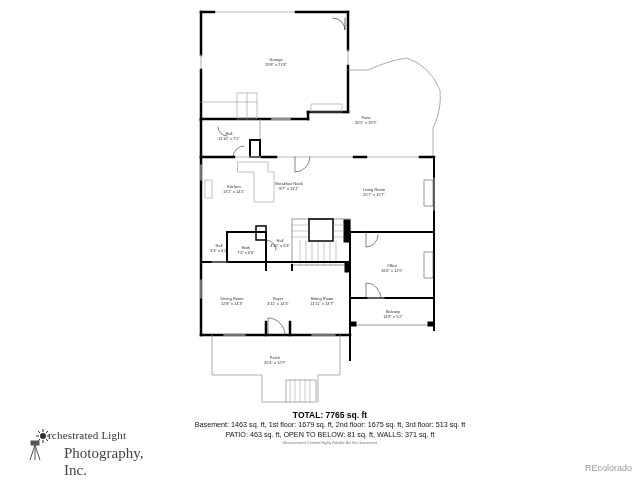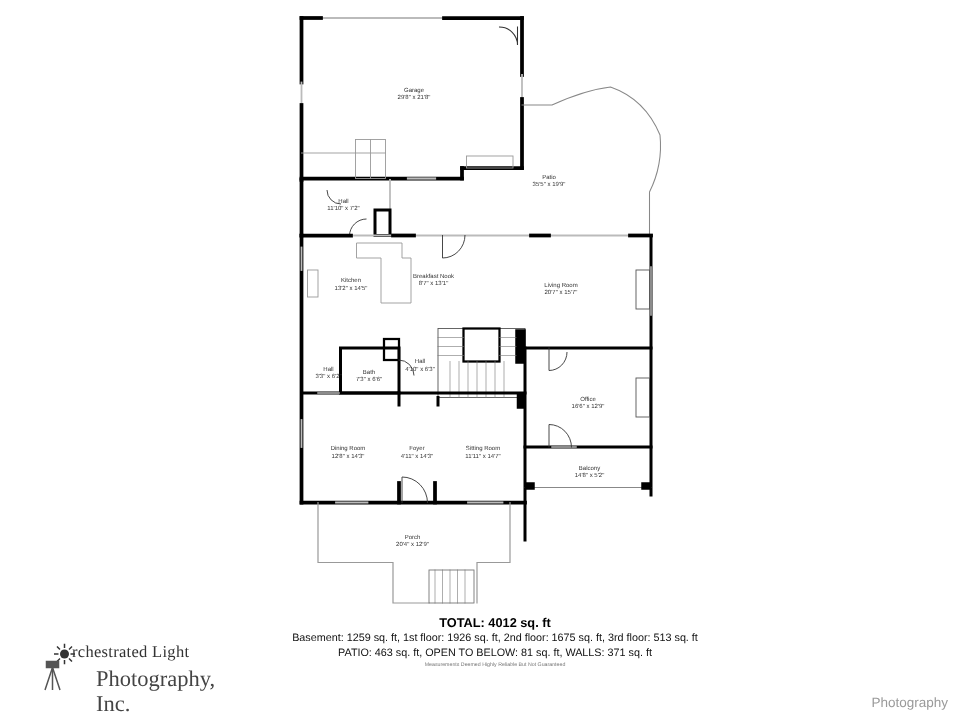--- a/index.html
+++ b/index.html
@@ -188,22 +188,22 @@
 <div class="room-label" style="left:393px;top:309px">
     <span class="nm">Balcony</span>
     <span class="dim">14'8" x 5'2"</span>
   </div>
 <div class="room-label" style="left:275px;top:355px">
     <span class="nm">Porch</span>
     <span class="dim">20'4" x 12'9"</span>
   </div>
 
 <div class="summary">
-  <div class="total">TOTAL: 4012 sq. ft</div>
-  <div class="line">Basement: 1259 sq. ft, 1st floor: 1926 sq. ft, 2nd floor: 1675 sq. ft, 3rd floor: 513 sq. ft</div>
+  <div class="total">TOTAL: 7765 sq. ft</div>
+  <div class="line">Basement: 1463 sq. ft, 1st floor: 1679 sq. ft, 2nd floor: 1675 sq. ft, 3rd floor: 513 sq. ft</div>
   <div class="line">PATIO: 463 sq. ft, OPEN TO BELOW: 81 sq. ft, WALLS: 371 sq. ft</div>
   <div class="disc">Measurements Deemed Highly Reliable But Not Guaranteed</div>
 </div>
 
 <div class="logo">
   <svg width="14" height="14" style="position:absolute;left:8px;top:4px" viewBox="0 0 14 14">
     <circle cx="7" cy="7" r="3" fill="#333"></circle>
     <g stroke="#333" stroke-width="1">
       <line x1="7" y1="0" x2="7" y2="3"></line>
         <line x1="7" y1="11" x2="7" y2="14"></line>
@@ -220,13 +220,13 @@
       <line x1="7" y1="6" x2="2" y2="21"></line>
         <line x1="7" y1="6" x2="12" y2="21"></line>
         <line x1="7" y1="6" x2="7" y2="21"></line>
       <rect x="3" y="2" width="8" height="4" fill="#555"></rect>
     </g>
   </svg>
   <span class="brand1">rchestrated Light</span>
   <span class="brand2">Photography, Inc.</span>
 </div>
 
-<div class="watermark">Photography</div>
+<div class="watermark">REcolorado</div>
 
 </body></html>

